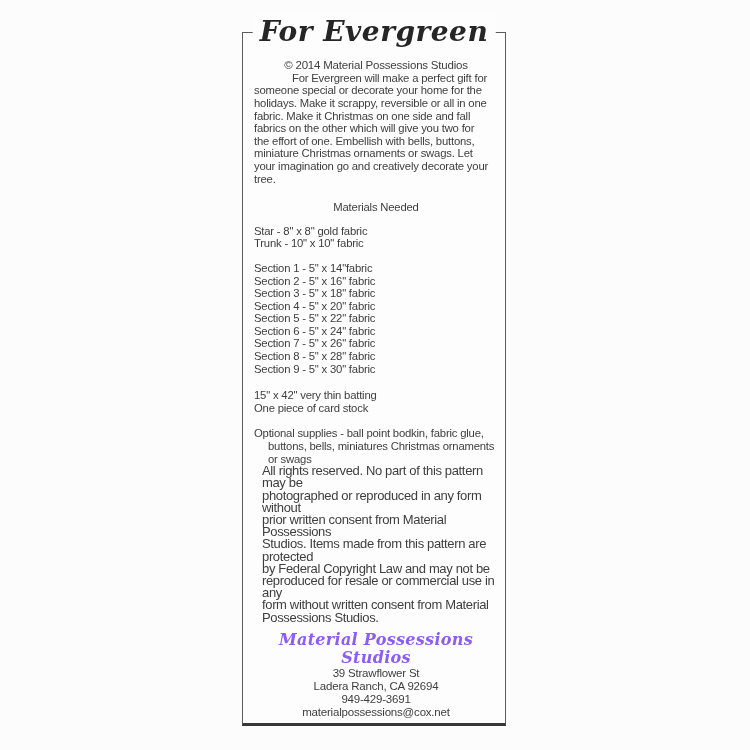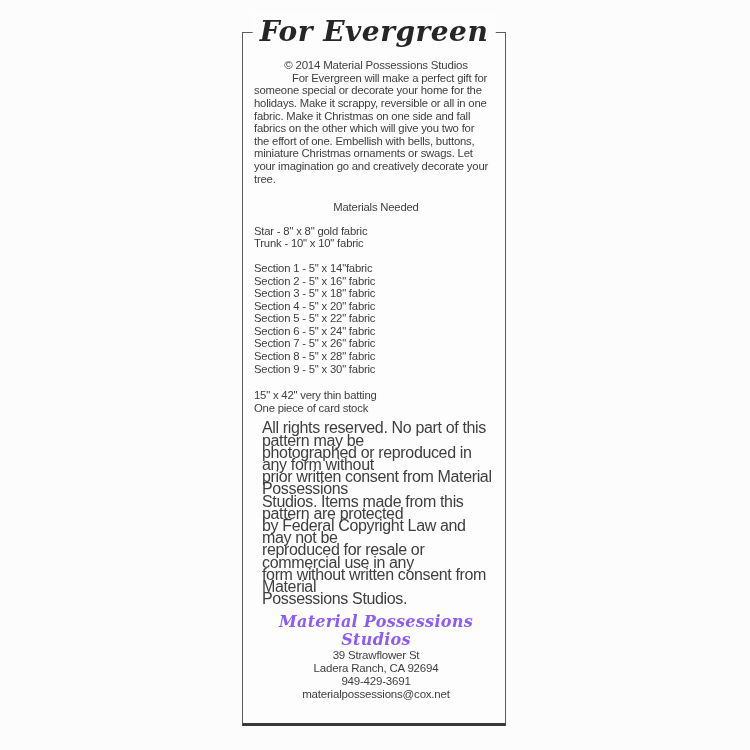--- a/index.html
+++ b/index.html
@@ -64,23 +64,23 @@
   .materials-group-1 { margin-top: 11px; }
   .tree-group { margin-top: 12px; }
   .batting-group { margin-top: 14px; }
   .optional-block {
     margin-top: 13px;
     white-space: pre-line;
     padding-left: 14px;
     text-indent: -14px;
   }
   .legal-block {
-    margin-top: 8px;
+    margin-top: 0;
     margin-left: 8px;
-    font-size: 16px;
+    font-size: 13px;
     line-height: 12.2px;
     letter-spacing: -0.35px;
     white-space: pre-line;
   }
   .footer-block {
     margin-top: 7px;
     text-align: center;
     font-size: 11.5px;
     line-height: 13.2px;
   }
@@ -136,20 +136,23 @@
         <span class="line">Section 7 - 5" x 26" fabric</span>
         <span class="line">Section 8 - 5" x 28" fabric</span>
         <span class="line">Section 9 - 5" x 30" fabric</span>
       </div>
 
       <div class="batting-group">
         <span class="line">15" x 42" very thin batting</span>
         <span class="line">One piece of card stock</span>
       </div>
 
+      <div class="optional-block">Optional supplies - ball point bodkin, fabric glue,
+buttons, bells, miniatures Christmas ornaments
+or swags</div>
 
       <div class="legal-block">All rights reserved. No part of this pattern may be
 photographed or reproduced in any form without
 prior written consent from Material Possessions
 Studios. Items made from this pattern are protected
 by Federal Copyright Law and may not be
 reproduced for resale or commercial use in any
 form without written consent from Material
 Possessions Studios.</div>
 

